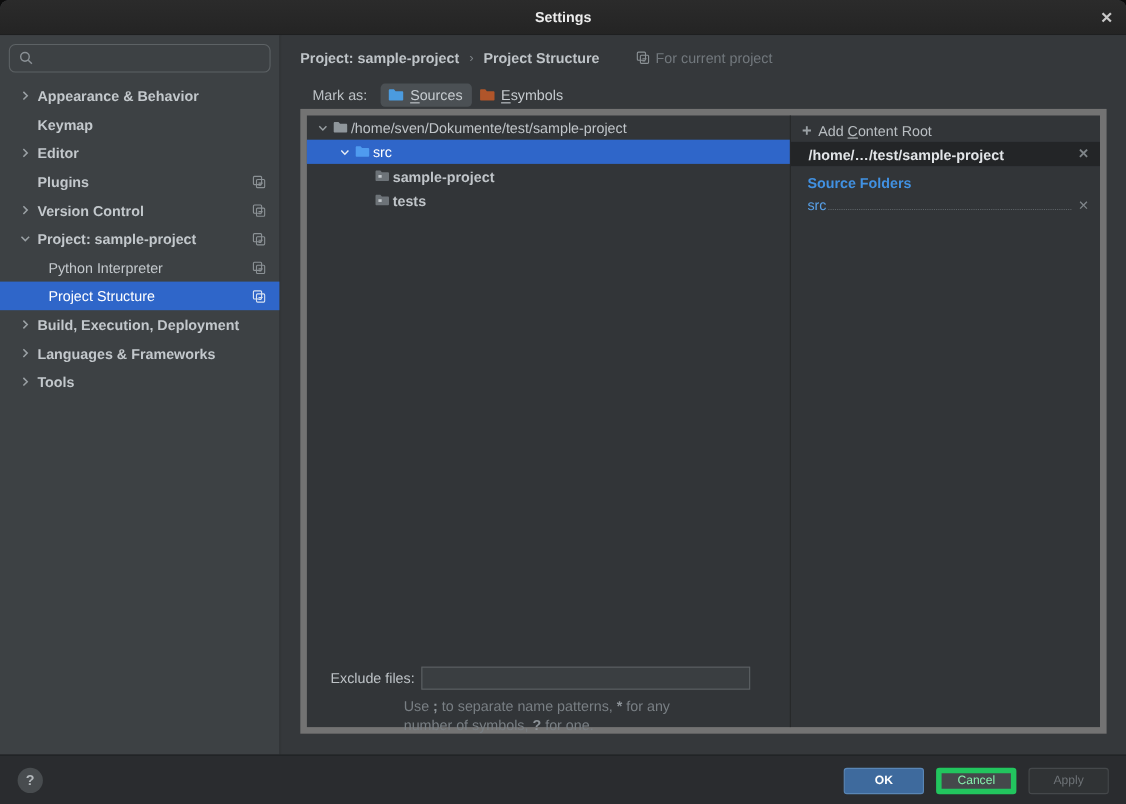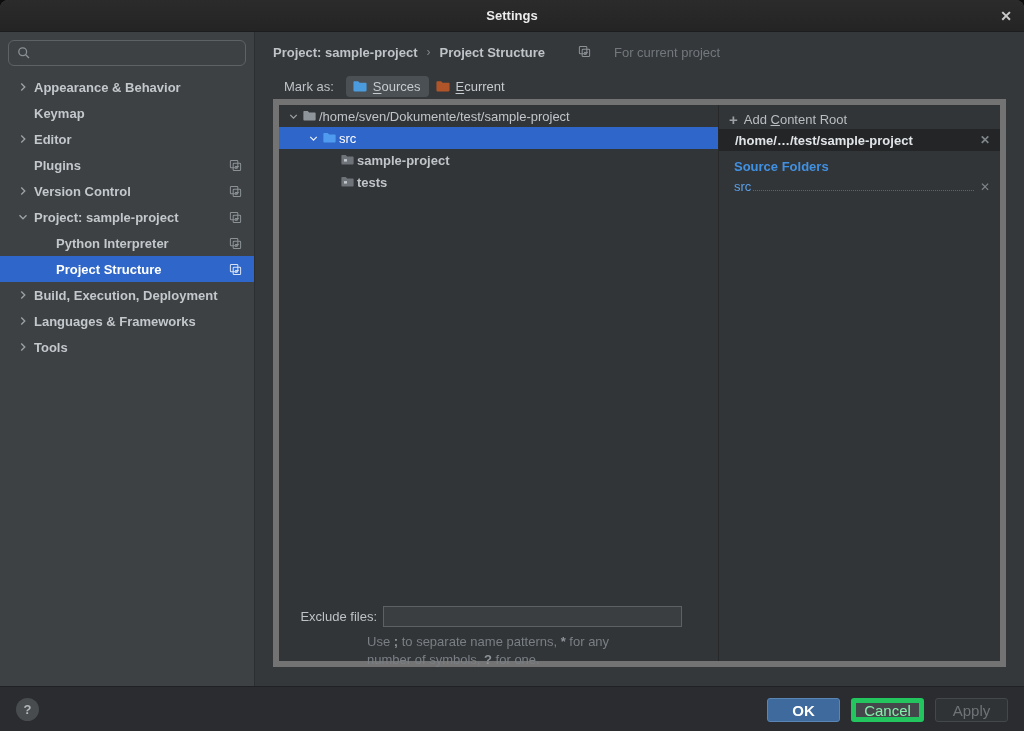--- a/index.html
+++ b/index.html
@@ -35,38 +35,38 @@
   .searchbox input {
     flex:1; background:transparent; border:none; outline:none;
     color:#d2d6d9; font-size:13px; font-family:inherit;
   }
   .sb-list { list-style:none; margin-top:8px; }
   .sb-item {
     height:26px; display:flex; align-items:center; padding-left:16px;
     color:#c3c8cc; font-weight:bold; cursor:default;
   }
   .sb-item .chev { width:18px; display:flex; align-items:center; }
-  .sb-item.sub { padding-left:38px; font-weight:bold; }
+  .sb-item.sub { padding-left:26px; font-weight:normal; }
   .sb-item.selected { background:#2f66c9; color:#ffffff; }
   .sb-item .sync { margin-left:auto; margin-right:12px; display:flex; }
   svg.chev-svg { stroke:#9aa0a4; }
   .selected svg.chev-svg { stroke:#e8eef6; }
   svg.sync-svg { stroke:#8b9195; }
   .selected svg.sync-svg { stroke:#d7e2f2; }
 
   
   .main { position:absolute; top:32px; left:256px; right:0; height:654px; background:#35383b; }
   .breadcrumb {
     position:absolute; top:9px; left:17px; height:22px;
     display:flex; align-items:center; gap:9px;
   }
   .breadcrumb .crumb { font-weight:bold; color:#bfc4c8; }
   .breadcrumb .sep { color:#7e8488; font-size:12px; }
   .breadcrumb .scope {
-    margin-left:24px; color:#72787d; display:flex; align-items:flex-start; gap:23px;
+    margin-left:24px; color:#72787d; display:flex; align-items:center; gap:5px;
   }
 
   .markas { position:absolute; top:42px; left:28px; height:24px; display:flex; align-items:center;text-align:right; }
   .markas .lbl { color:#bdc2c6; margin-right:12px; }
   .chip {
     display:flex; align-items:center; gap:5px; padding:3px 8px 3px 6px;
     border-radius:4px; color:#c6cbcf; cursor:default;
   }
   .chip.sel { background:#4b5054; }
   .chip u { text-underline-offset:2px; }
@@ -124,21 +124,21 @@
     position:absolute; bottom:0; left:0; right:0; height:45px;
     background:#2a2c2f; border-top:1px solid #1f2123;
   }
   .help {
     position:absolute; left:16px; top:11px; width:23px; height:23px; border-radius:50%;
     background:#484c4f; color:#b3b8bc; display:flex; align-items:center; justify-content:center;
     font-weight:bold; font-size:13px; cursor:default;
   }
   .btn {
     position:absolute; top:11px; width:73px; height:24px; border-radius:3px;
-    display:flex; align-items:center; justify-content:center; font-size:15px; cursor:default;
+    display:flex; align-items:center; justify-content:center; font-size:11px; cursor:default;
   }
   .btn.ok { left:767px; background:#3e6a9d; border:1px solid #5a86b5; color:#fff; font-weight:bold; }
   .btn.cancel { left:851px; background:#45484b; border:5px solid #22c55e; color:#86efac; }
   .btn.apply { left:935px; background:#303335; border:1px solid #45484b; color:#6e7377; }
 </style>
 </head>
 <body>
 
 <div class="window">
 
@@ -293,21 +293,21 @@
       <span class="chip sel">
         <svg width="16" height="15" viewBox="0 0 16 16">
             <path d="M1 3.4C1 2.8 1.5 2.3 2.1 2.3H6L7.6 4.1H13.9C14.5 4.1 15 4.6 15 5.2V12.1C15 12.7 14.5 13.2 13.9 13.2H2.1C1.5 13.2 1 12.7 1 12.1Z" fill="#4b9bdf"></path>
           </svg>
         <span><u>S</u><span>ources</span></span>
       </span>
       <span class="chip">
         <svg width="16" height="15" viewBox="0 0 16 16">
             <path d="M1 3.4C1 2.8 1.5 2.3 2.1 2.3H6L7.6 4.1H13.9C14.5 4.1 15 4.6 15 5.2V12.1C15 12.7 14.5 13.2 13.9 13.2H2.1C1.5 13.2 1 12.7 1 12.1Z" fill="#b0552a"></path>
           </svg>
-        <span><u>E</u><span>current</span></span>
+        <span><u>E</u><span>symbols</span></span>
       </span>
     </div>
 
     <div class="panel">
 
       <div class="pane-left">
         <div class="tree-row lvl0">
           <span class="chev">
               <svg class="chev-svg" width="13" height="13" viewBox="0 0 16 16" fill="none" stroke-width="1.6">
                 <path d="M4 6l4 4 4-4"></path>

